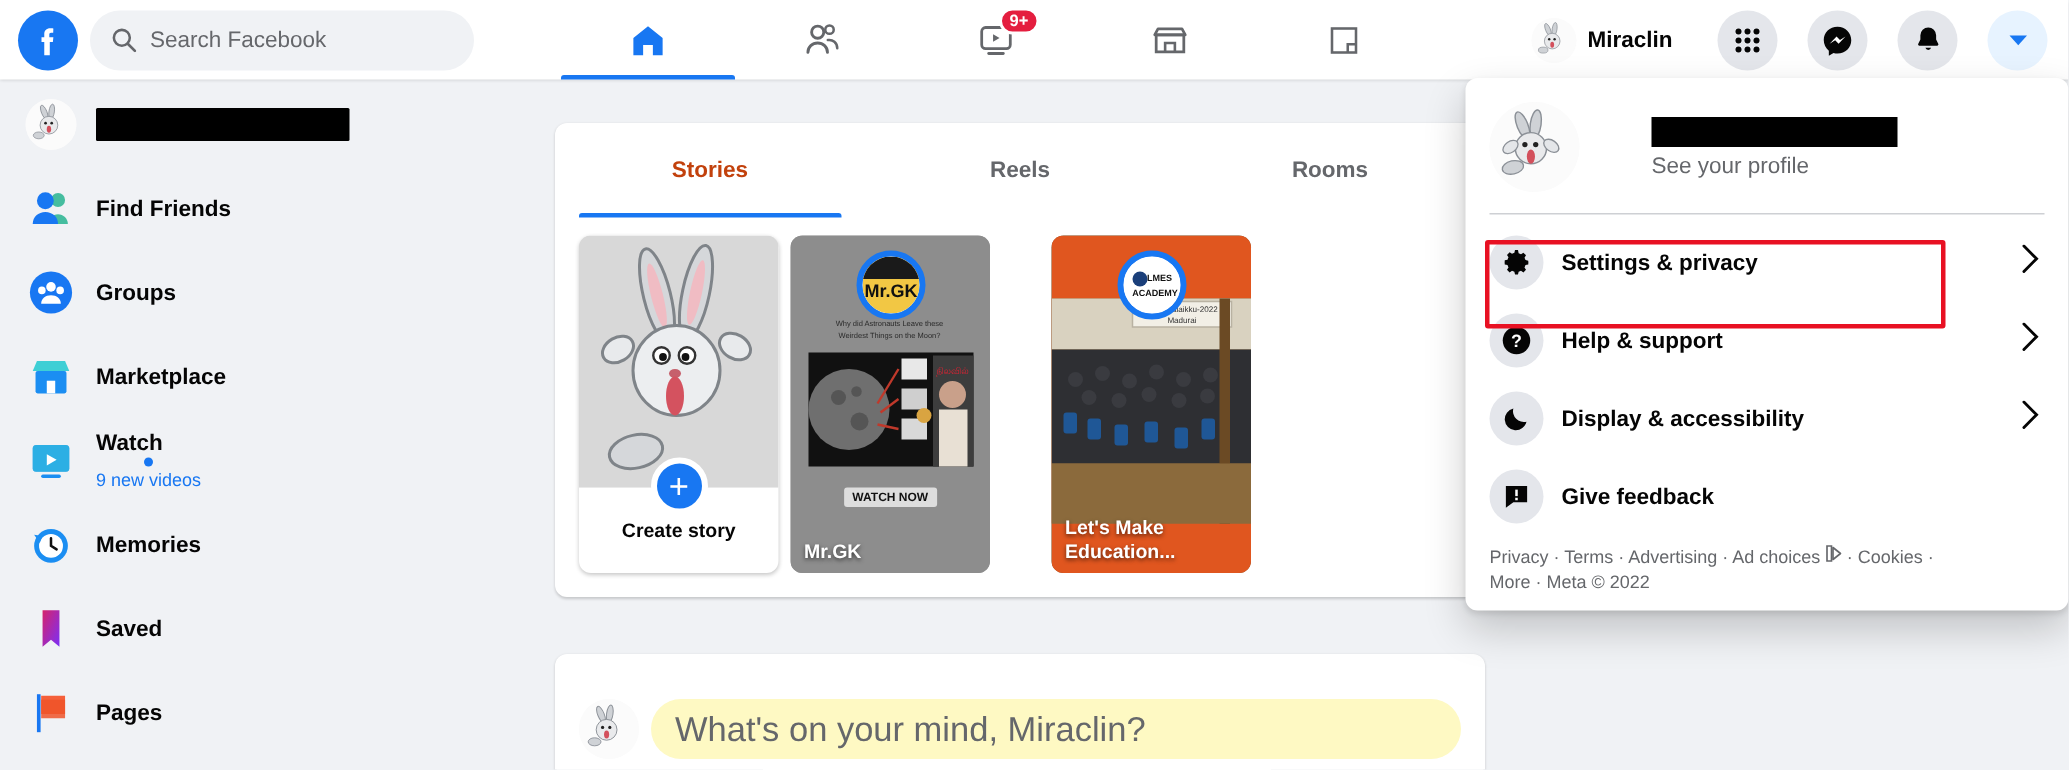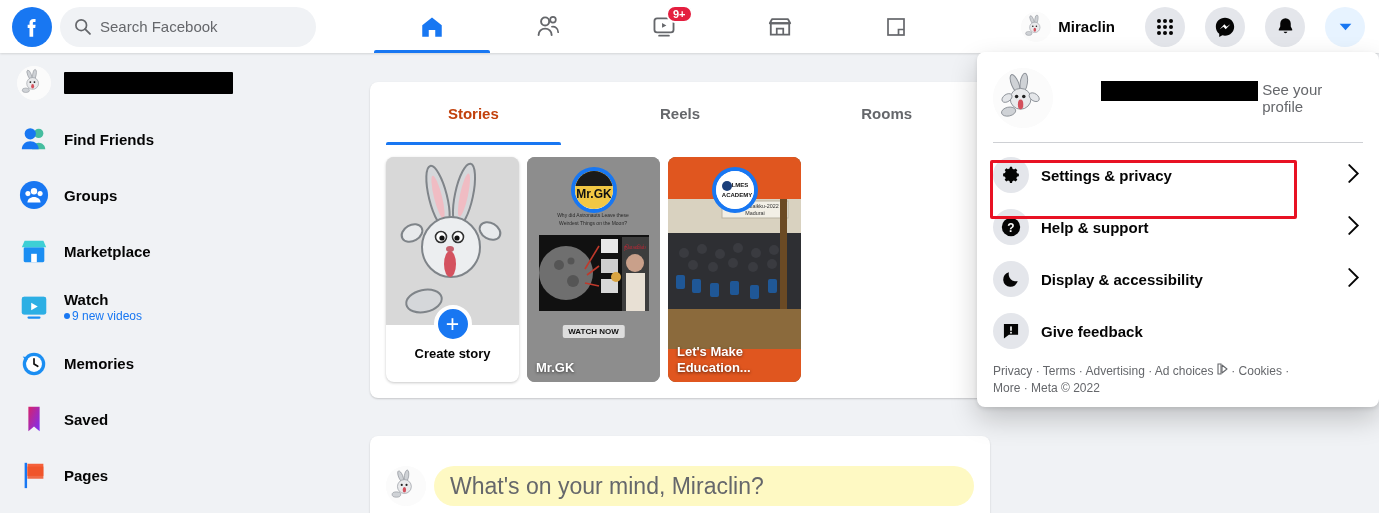--- a/index.html
+++ b/index.html
@@ -79,21 +79,21 @@
     position: absolute; left: 0; top: 53px; width: 360px; height: 460px;
     padding: 8px 8px 0 8px;
   }
   .side-item {
     display: flex; align-items: center; gap: 12px;
     height: 44px; margin-bottom: 12px; padding: 0 8px;
     border-radius: 8px; cursor: pointer;
   }
   .side-ico { width: 36px; height: 36px; flex: none; display:flex; align-items:center; justify-content:center; }
   .side-txt { font-size: 15px; font-weight: 600; color: #050505; }
-  .side-sub { font-size: 12px; color: #1877f2; display: flex; align-items: center; gap: 2px; margin-top: 1px; }
+  .side-sub { font-size: 12px; color: #1877f2; display: flex; align-items: center; gap: 2px; margin-top: 1px; flex-direction: column; }
   .side-sub .dot { width: 6px; height: 6px; border-radius: 50%; background: #1877f2; display:block; }
   .redacted { background: #000; height: 22px; width: 169px; display:block; border-radius: 1px; }
 
   
   .feed { position: absolute; left: 370px; top: 82px; width: 620px; }
   .card {
     background: #fff; border-radius: 8px;
     box-shadow: 0 1px 2px rgba(0,0,0,.18);
   }
   .tabs-row { display: flex; height: 63px; }
@@ -155,21 +155,21 @@
 
   
   .menu {
     position: absolute; right: 0; top: 52px; width: 402px;
     background: #fff; border-radius: 8px;
     box-shadow: 0 12px 28px rgba(0,0,0,.20), 0 2px 4px rgba(0,0,0,.10);
     padding: 8px 8px 10px 8px;
     z-index: 40;
   }
   .menu-profile { display: flex; align-items: center; gap: 12px; padding: 8px 8px 10px 8px; cursor: pointer; }
-  .menu-profile .col { display: flex; flex-direction: row; gap: 4px; margin-left: 36px; }
+  .menu-profile .col { display: flex; flex-direction: column; gap: 4px; margin-left: 36px; }
   .menu-profile .redacted2 { background: #000; height: 20px; width: 164px; display: block; }
   .menu-profile .sub { font-size: 15px; color: #65676b; }
   .menu-sep { height: 1px; background: #ced0d4; margin: 4px 8px 6px 8px; }
 
   .menu-row {
     display: flex; align-items: center; gap: 12px;
     height: 52px; padding: 0 8px; border-radius: 8px; cursor: pointer;
     position: relative;
   }
   .menu-row .mico {
@@ -483,21 +483,21 @@
             <svg width="38" height="38" viewBox="0 0 38 38">
               <rect width="38" height="38" fill="#f2c744"></rect>
               <path d="M0 0h38v15H0z" fill="#1a1a1a"></path>
               <text x="19" y="27" font-size="12" font-weight="bold" fill="#111" text-anchor="middle" font-family="Liberation Sans">Mr.GK</text>
             </svg>
           </span>
           <span class="watchnow">WATCH NOW</span>
           <span class="name">Mr.GK</span>
         </div>
 
-        <div class="story" style="background:#7a4a22;">
+        <div class="story" style="background:#7a4a22;margin-left:33px;">
           <svg width="133" height="225" viewBox="0 0 133 225" style="position:absolute;inset:0;">
             <rect width="133" height="225" fill="#e0561f"></rect>
             <rect y="42" width="133" height="150" fill="#8a6a3e"></rect>
             <rect y="42" width="133" height="34" fill="#d9d2c0"></rect>
             <rect x="54" y="44" width="66" height="17" fill="#f2efe6" stroke="#b9b2a2"></rect>
             <text x="87" y="51" font-size="5.4" fill="#333" text-anchor="middle" font-family="Liberation Sans">#Aduthalaikku-2022</text>
             <text x="87" y="58" font-size="5.4" fill="#333" text-anchor="middle" font-family="Liberation Sans">Madurai</text>
             <rect y="76" width="133" height="76" fill="#2e2f33"></rect>
             <g fill="#1d5fa8" opacity=".85">
               <rect x="8" y="118" width="9" height="14" rx="2"></rect>

